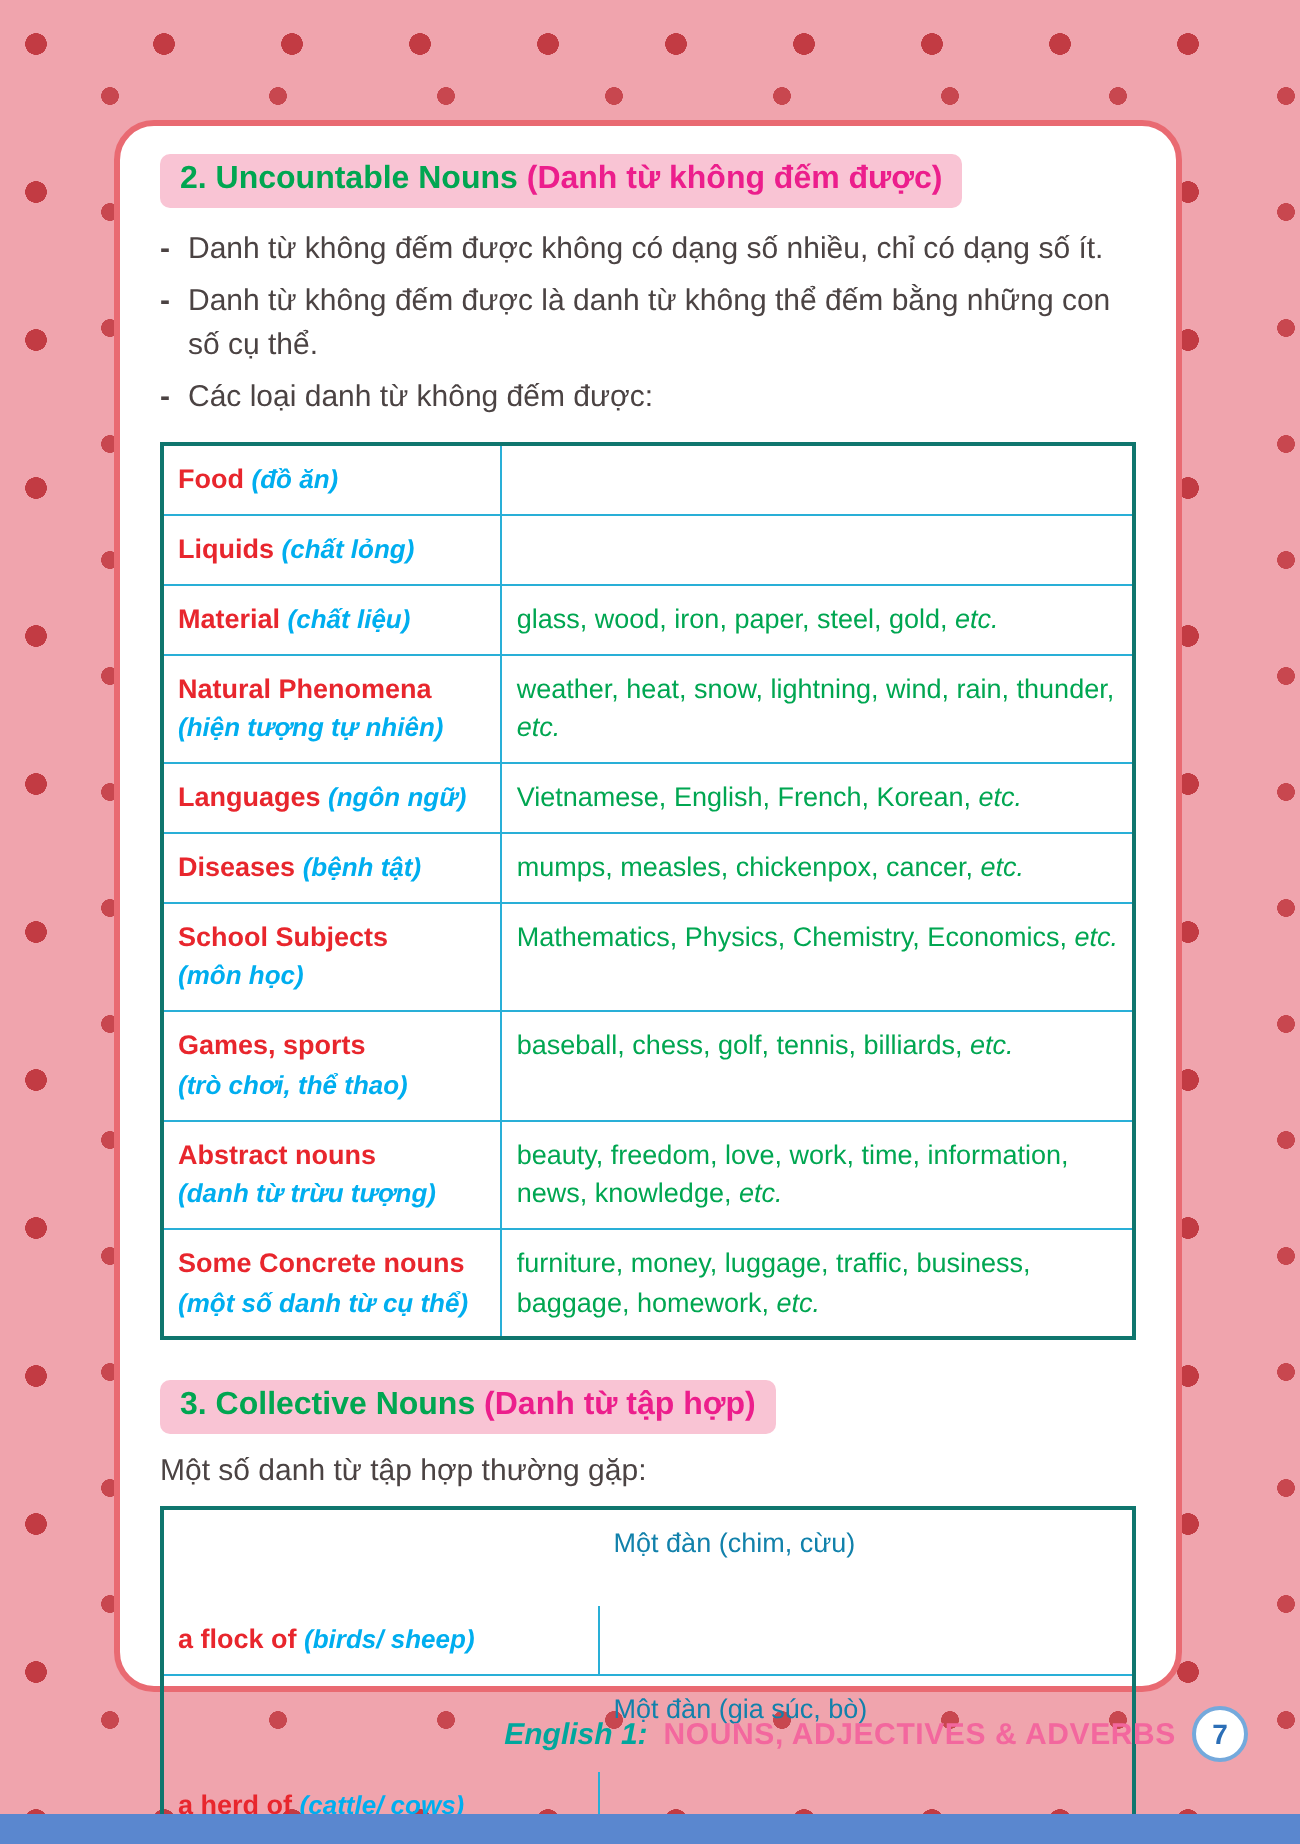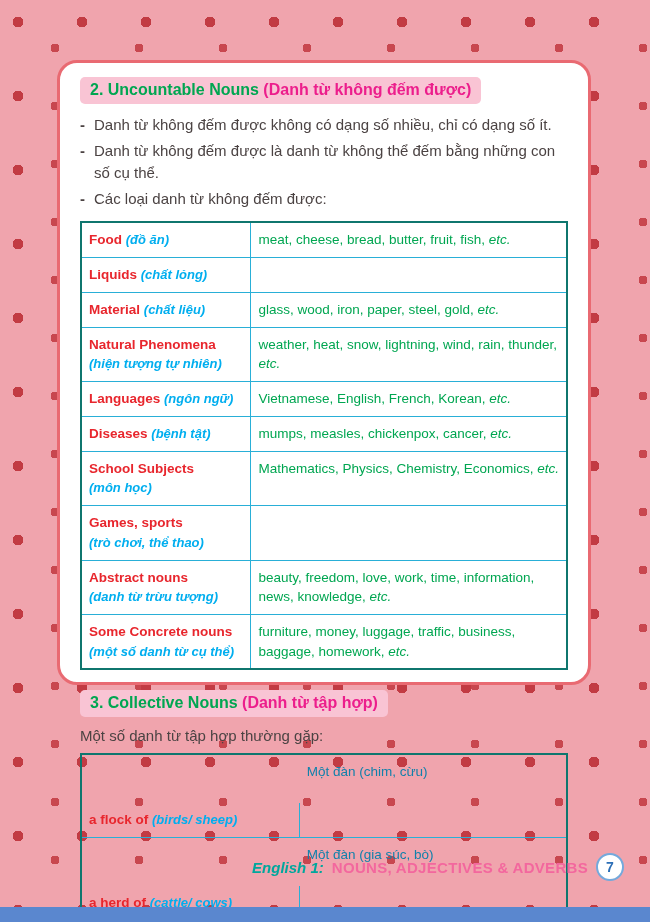--- a/index.html
+++ b/index.html
@@ -10,21 +10,21 @@
   }
   .page {
     position:absolute; inset:0;
     background-color:#f0a4ad;
     background-image:
       radial-gradient(circle 5.5px at 18px 22px, #c23b43 97%, rgba(0,0,0,0) 100%),
       radial-gradient(circle 4.5px at 55px 48px, #c8474f 97%, rgba(0,0,0,0) 100%);
     background-size: 64px 74px, 84px 58px;
   }
   .card {
-    position:absolute; left:57px; top:60px; width:534px; height:625px;
+    position:absolute; left:57px; top:60px; width:534px; height:786px;
     background:#ffffff; border:3px solid #e96a72; border-radius:20px;
     padding:14px 20px;
   }
   .title-line { margin-bottom:10px; }
   .sec-title {
     display:inline-block; background:#f9c4d4; padding:3px 10px 4px;
     border-radius:5px; font-weight:bold; font-size:16px; line-height:1.25;
   }
   .t-green { color:#00a651; }
   .t-magenta { color:#ec1e8c; }
@@ -82,21 +82,20 @@
         <span class="btext">Danh từ không đếm được là danh từ không thể đếm bằng những con số cụ thể.</span>
       </div>
       <div class="bullet">
         <span class="btext">Các loại danh từ không đếm được:</span>
       </div>
     </div>
 
     <div class="gtable t1">
         <div class="trow">
           <div class="tcell left"><span class="term">Food</span> <span class="trans">(đồ ăn)</span></div>
-          <div class="tcell right"><span class="examples">meat, cheese, bread, butter, fruit, fish, <i>etc.</i></span></div>
         </div>
         <div class="trow">
           <div class="tcell left"><span class="term">Liquids</span> <span class="trans">(chất lỏng)</span></div>
         </div>
         <div class="trow">
           <div class="tcell left"><span class="term">Material</span> <span class="trans">(chất liệu)</span></div>
           <div class="tcell right"><span class="examples">glass, wood, iron, paper, steel, gold, <i>etc.</i></span></div>
         </div>
         <div class="trow">
           <div class="tcell left"><span class="term">Natural Phenomena</span> <span class="trans">(hiện tượng tự nhiên)</span></div>
@@ -109,20 +108,21 @@
         <div class="trow">
           <div class="tcell left"><span class="term">Diseases</span> <span class="trans">(bệnh tật)</span></div>
           <div class="tcell right"><span class="examples">mumps, measles, chickenpox, cancer, <i>etc.</i></span></div>
         </div>
         <div class="trow">
           <div class="tcell left"><span class="term">School Subjects</span> <span class="trans">(môn học)</span></div>
           <div class="tcell right"><span class="examples">Mathematics, Physics, Chemistry, Economics, <i>etc.</i></span></div>
         </div>
         <div class="trow">
           <div class="tcell left"><span class="term">Games, sports</span> <span class="trans">(trò chơi, thể thao)</span></div>
+          <div class="tcell right"><span class="examples">baseball, chess, golf, tennis, billiards, <i>etc.</i></span></div>
         </div>
         <div class="trow">
           <div class="tcell left"><span class="term">Abstract nouns</span> <span class="trans">(danh từ trừu tượng)</span></div>
           <div class="tcell right"><span class="examples">beauty, freedom, love, work, time, information, news, knowledge, <i>etc.</i></span></div>
         </div>
         <div class="trow">
           <div class="tcell left"><span class="term">Some Concrete nouns</span> <span class="trans">(một số danh từ cụ thể)</span></div>
           <div class="tcell right"><span class="examples">furniture, money, luggage, traffic, business, baggage, homework, <i>etc.</i></span></div>
         </div>
       </div>

